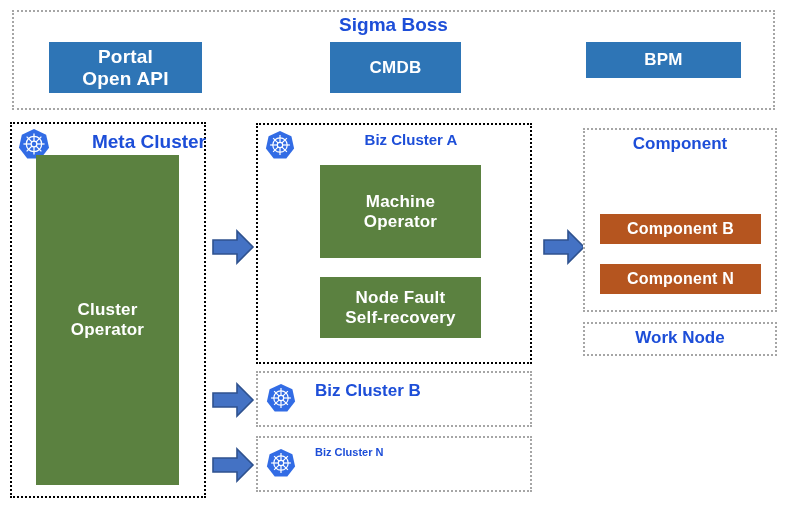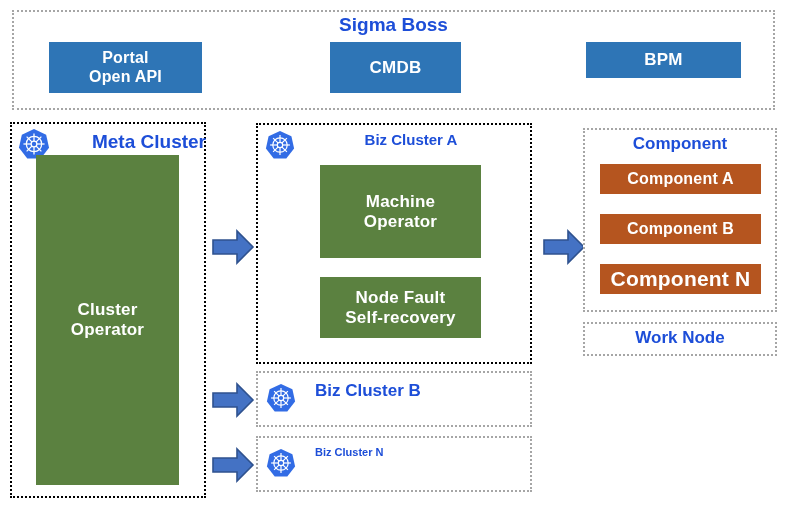--- a/index.html
+++ b/index.html
@@ -71,21 +71,21 @@
   
   .arrow {
     position: absolute;
     display: block;
   }
 
   
   #sigma-boss-box { left: 12px; top: 10px; width: 763px; height: 100px; }
   #sigma-boss-title { left: 12px; top: 14px; width: 763px; font-size: 19px; }
 
-  #portal-chip { left: 49px;  top: 42px; width: 153px; height: 51px; font-size: 16px; flex-direction: column; }
+  #portal-chip { left: 49px;  top: 42px; width: 153px; height: 51px; font-size: 19px; flex-direction: column; }
   #cmdb-chip   { left: 330px; top: 42px; width: 131px; height: 51px; font-size: 17px; }
   #bpm-chip    { left: 586px; top: 42px; width: 155px; height: 36px; font-size: 17px; }
 
   
   #meta-cluster-box { left: 10px; top: 122px; width: 196px; height: 376px; }
   #meta-cluster-title { left: 60px; top: 131px; width: 146px; font-size: 19px; text-align: right; }
   #meta-cluster-k8s { left: 18px; top: 128px; width: 32px; height: 32px; }
   #cluster-operator-chip { left: 36px; top: 155px; width: 143px; height: 330px; font-size: 17px; flex-direction: column; }
 
   
@@ -104,21 +104,21 @@
   #biz-n-box { left: 256px; top: 436px; width: 276px; height: 56px; }
   #biz-n-title { left: 315px; top: 446px; width: 200px; font-size: 11px; text-align: left; }
   #biz-n-k8s { left: 266px; top: 448px; width: 30px; height: 30px; }
 
   
   #component-box { left: 583px; top: 128px; width: 194px; height: 184px; }
   #component-title { left: 583px; top: 134px; width: 194px; font-size: 17px; }
 
   #comp-a-chip { left: 600px; top: 164px; width: 161px; height: 30px; font-size: 16px; }
   #comp-b-chip { left: 600px; top: 214px; width: 161px; height: 30px; font-size: 16px; }
-  #comp-n-chip { left: 600px; top: 264px; width: 161px; height: 30px; font-size: 21px; }
+  #comp-n-chip { left: 600px; top: 264px; width: 161px; height: 30px; font-size: 16px; }
 
   #work-node-box { left: 583px; top: 322px; width: 194px; height: 34px; }
   #work-node-title { left: 583px; top: 328px; width: 194px; font-size: 17px; }
 
   
   #arrow-meta-to-biza { left: 211px; top: 228px; width: 44px; height: 38px; }
   #arrow-meta-to-bizb { left: 211px; top: 381px; width: 44px; height: 38px; }
   #arrow-meta-to-bizn { left: 211px; top: 446px; width: 44px; height: 38px; }
   #arrow-biza-to-comp { left: 542px; top: 228px; width: 44px; height: 38px; }
 </style>
@@ -234,23 +234,20 @@
     </g>
   </svg>
   <div class="label" id="biz-n-title">Biz Cluster N</div>
 
   <svg class="arrow" id="arrow-biza-to-comp" viewBox="0 0 44 38">
     <polygon points="2,12 26,12 26,3 42,19 26,35 26,26 2,26" fill="#4472C4" stroke="#2F528F" stroke-width="1.6"></polygon>
   </svg>
 
   <div class="box dotted-gray" id="component-box"></div>
   <div class="label" id="component-title">Component</div>
-  <div class="chip chip-orange" id="comp-a-chip">
-    <span>Component A</span>
-  </div>
   <div class="chip chip-orange" id="comp-b-chip">
     <span>Component B</span>
   </div>
   <div class="chip chip-orange" id="comp-n-chip">
     <span>Component N</span>
   </div>
 
   <div class="box dotted-gray" id="work-node-box"></div>
   <div class="label" id="work-node-title">Work Node</div>
 

